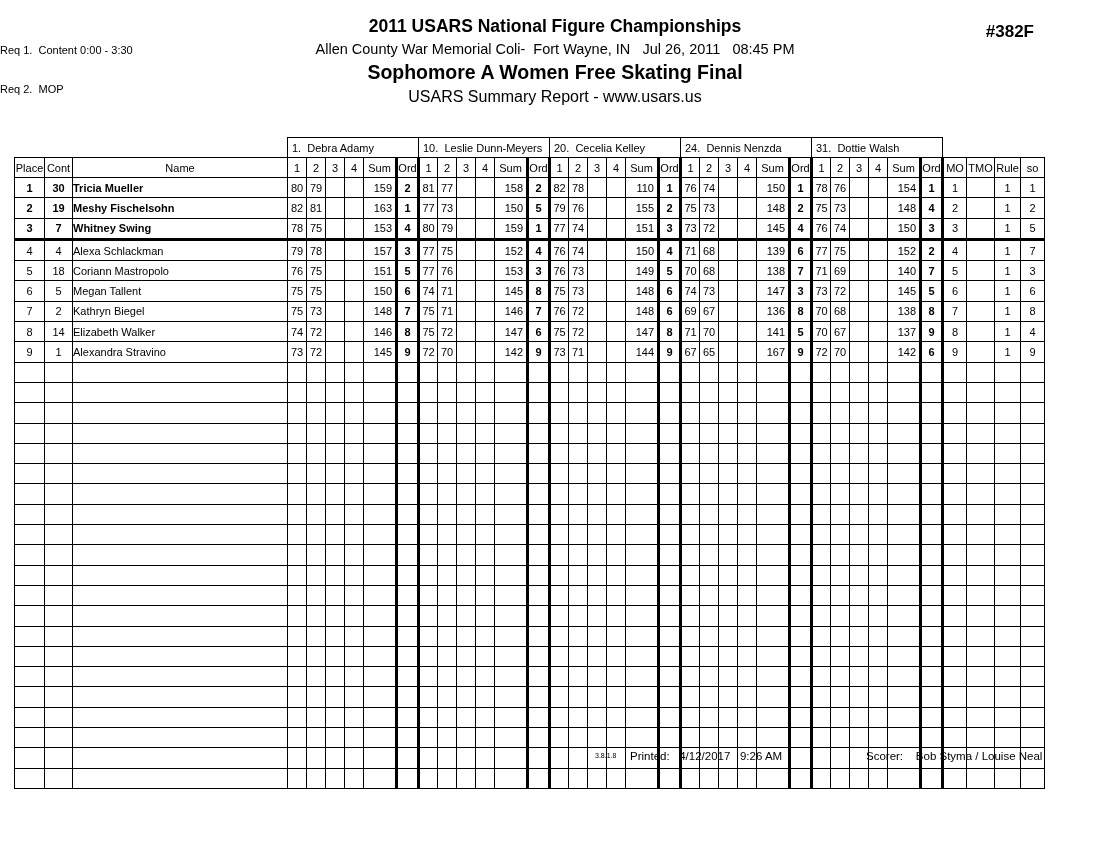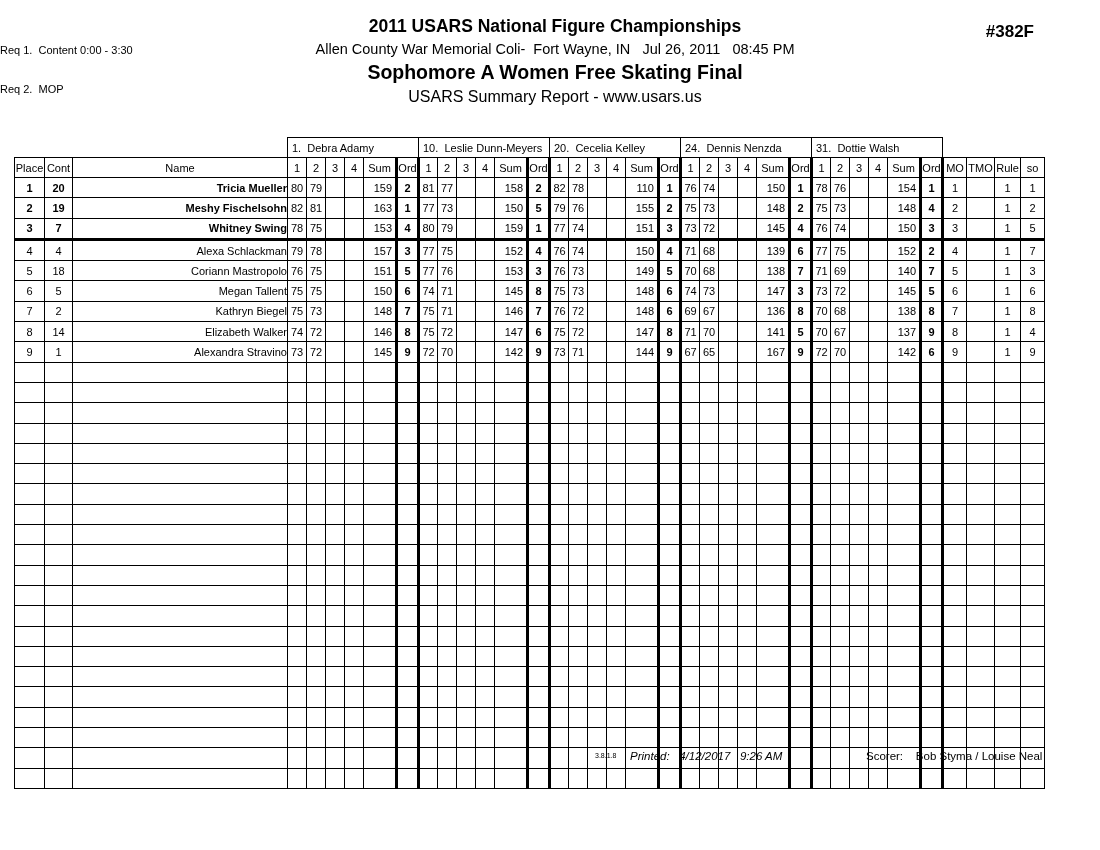--- a/index.html
+++ b/index.html
@@ -19,30 +19,30 @@
     position:absolute; left:14px; top:137px;
     border-collapse:collapse; table-layout:fixed; font-size:11px;
   }
   .results th, .results td {
     border:1px solid #000; padding:0; overflow:hidden; white-space:nowrap;
     font-weight:normal; text-align:center; vertical-align:middle; height:19.3px;
   }
   .results thead th { height:19px; }
   .results th.no-border { border:none; }
   .results th.judge-name { text-align:left; padding-left:4px; white-space:pre; }
-  .results td.name { text-align:right; padding-left:0; }
+  .results td.name { text-align:left; padding-left:0; }
   .results td.sum { text-align:right; padding-right:3px; }
   .results td.ord, .results th.ord-h { border-left:3px solid #000; border-right:3px solid #000; }
   .results td.ord { font-weight:bold; }
   .results tr.bold-row td.place, .results tr.bold-row td.cont, .results tr.bold-row td.name { font-weight:bold; }
   .results tr.cutoff td { border-bottom:3px solid #000; }
 
   .footer { position:absolute; left:0; top:748px; width:1100px; font-size:11.5px; }
   .footer .version { position:absolute; left:595px; top:4px; font-size:7px; }
-  .footer .printed { position:absolute; left:630px; top:2px; white-space:pre;font-style:italic; }
+  .footer .printed { position:absolute; left:630px; top:2px; white-space:pre; }
   .footer .scorer  { position:absolute; left:855px; top:2px; white-space:pre;margin-left:11px; }
 </style>
 </head>
 <body>
 
 <div class="req-block">
   <div>Req 1.  Content 0:00 - 3:30</div>
   <div>Req 2.  MOP</div>
 </div>
 
@@ -141,21 +141,21 @@
         <th class="ord-h">Ord</th>
         <th>MO</th>
         <th>TMO</th>
         <th>Rule</th>
         <th>so</th>
       </tr>
     </thead>
   <tbody>
       <tr class="bold-row">
         <td class="place">1</td>
-        <td class="cont">20</td>
+        <td class="cont">30</td>
         <td class="name">Tricia Mueller</td>
         <td class="score">80</td>
         <td class="score">79</td>
         <td class="score"></td>
         <td class="score"></td>
         <td class="sum">159</td>
         <td class="ord">2</td>
         <td class="score">81</td>
         <td class="score">77</td>
         <td class="score"></td>

